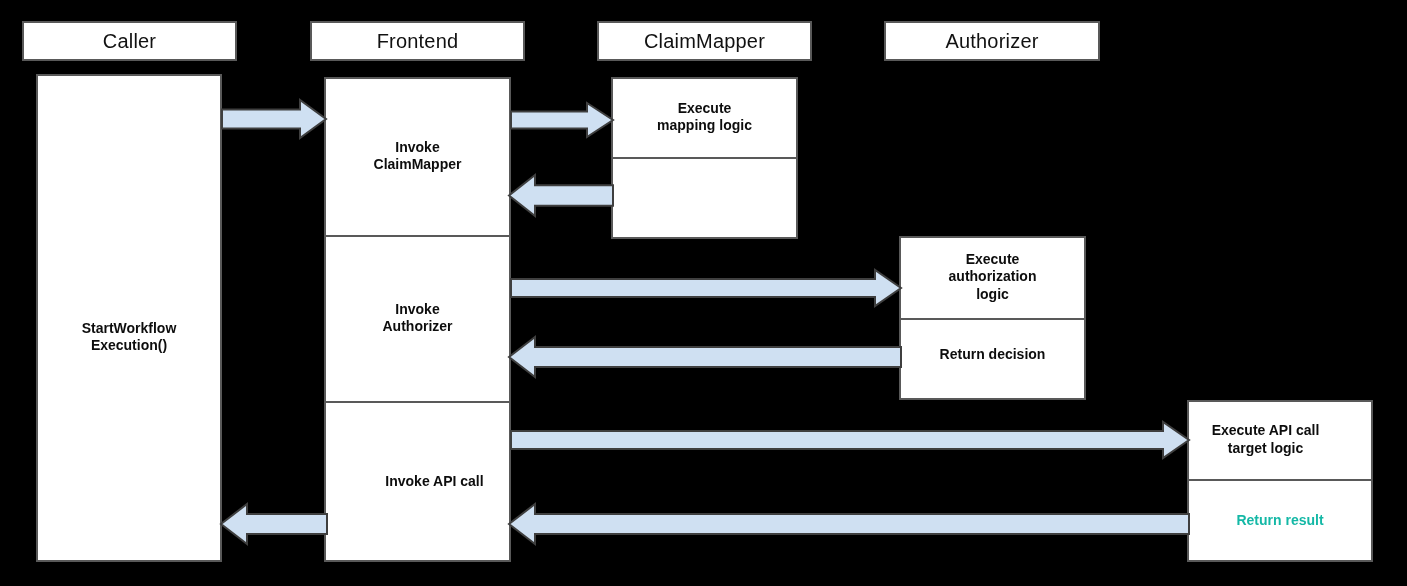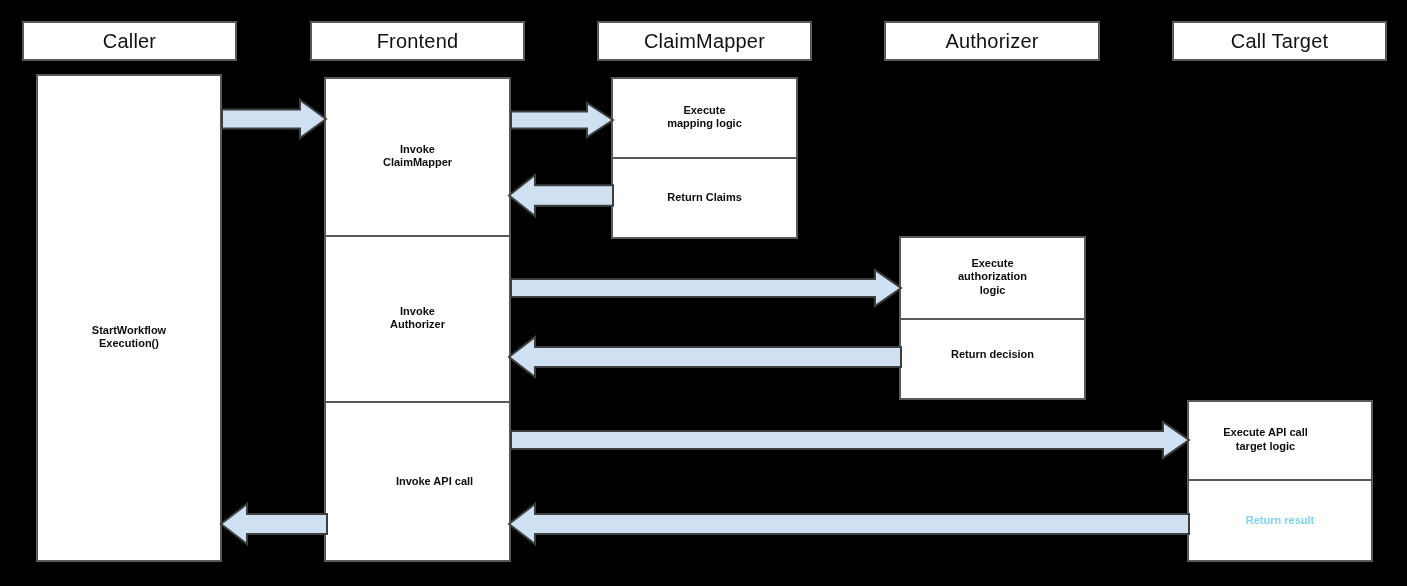--- a/index.html
+++ b/index.html
@@ -42,21 +42,21 @@
     z-index: 1;
   }
   .act-cell {
     position: absolute;
     box-sizing: border-box;
     display: flex;
     align-items: center;
     justify-content: center;
     text-align: center;
     color: #0d0d0d;
-    font-size: 11px;
+    font-size: 14px;
     font-weight: 700;
     line-height: 1.22;
     padding: 2px 3px;
     font-family: "Liberation Sans", sans-serif;
   }
   .act-divider {
     position: absolute;
     height: 0;
     border-top: 2px solid #595959;
     z-index: 2;
@@ -69,47 +69,45 @@
   .arrow svg { display: block; overflow: visible; }
 </style>
 </head>
 <body>
 
 <div id="canvas">
     <div class="header-box" style="left: 310px; top: 21px; width: 215px; height: 40px; background: rgb(255, 255, 255); border-color: rgb(89, 89, 89);">Frontend</div>
     <div class="header-box" style="left: 22px; top: 21px; width: 215px; height: 40px; background: rgb(255, 255, 255); border-color: rgb(89, 89, 89);">Caller</div>
     <div class="header-box" style="left: 597px; top: 21px; width: 215px; height: 40px; background: rgb(255, 255, 255); border-color: rgb(89, 89, 89);">ClaimMapper</div>
     <div class="header-box" style="left: 884px; top: 21px; width: 216px; height: 40px; background: rgb(255, 255, 255); border-color: rgb(89, 89, 89);">Authorizer</div>
-    <div class="header-box" style="left: 1172px; top: 21px; width: 215px; height: 40px; background: rgb(255, 255, 255); border-color: rgb(89, 89, 89);">Call Target</div>
     <div class="act-box" style="left: 36px; top: 74px; width: 186px; height: 488px; background: rgb(255, 255, 255); border-color: rgb(89, 89, 89);"></div>
     <div class="act-cell" style="left: 36px; top: 74px; width: 186px; height: 488px; color: rgb(13, 13, 13); white-space: pre-line; z-index: 2; position: absolute; margin-top: 19px;">StartWorkflow
 Execution()</div>
     <div class="act-box" style="left: 324px; top: 77px; width: 187px; height: 485px; background: rgb(255, 255, 255); border-color: rgb(89, 89, 89);"></div>
     <div class="act-cell" style="left: 324px; top: 77px; width: 187px; height: 158px; color: rgb(13, 13, 13); white-space: pre-line; z-index: 2; position: absolute;">Invoke
 ClaimMapper</div>
     <div class="act-cell" style="left: 324px; top: 235px; width: 187px; height: 166px; color: rgb(13, 13, 13); white-space: pre-line; z-index: 2; position: absolute;">Invoke
 Authorizer</div>
     <div class="act-divider" style="left: 324px; top: 235px; width: 187px; border-top-color: rgb(89, 89, 89);"></div>
     <div class="act-cell" style="left: 324px; top: 401px; width: 187px; height: 161px; color: rgb(13, 13, 13); white-space: pre-line; z-index: 2; position: absolute; margin-left: 17px;">Invoke API call</div>
     <div class="act-divider" style="left: 324px; top: 401px; width: 187px; border-top-color: rgb(89, 89, 89);"></div>
     <div class="act-box" style="left: 611px; top: 77px; width: 187px; height: 162px; background: rgb(255, 255, 255); border-color: rgb(89, 89, 89);"></div>
     <div class="act-cell" style="left: 611px; top: 77px; width: 187px; height: 80px; color: rgb(13, 13, 13); white-space: pre-line; z-index: 2; position: absolute;">Execute
 mapping logic</div>
-    <div class="act-cell" style="left: 611px; top: 157px; width: 187px; height: 82px; color: rgb(13, 13, 13); white-space: pre-line; z-index: 2; position: absolute;">Return Claims</div>
     <div class="act-divider" style="left: 611px; top: 157px; width: 187px; border-top-color: rgb(89, 89, 89);"></div>
     <div class="act-box" style="left: 899px; top: 236px; width: 187px; height: 164px; background: rgb(255, 255, 255); border-color: rgb(89, 89, 89);"></div>
     <div class="act-cell" style="left: 899px; top: 236px; width: 187px; height: 82px; color: rgb(13, 13, 13); white-space: pre-line; z-index: 2; position: absolute;">Execute
 authorization
 logic</div>
     <div class="act-cell" style="left: 899px; top: 318px; width: 187px; height: 74px; color: rgb(13, 13, 13); white-space: pre-line; z-index: 2; position: absolute;">Return decision</div>
     <div class="act-divider" style="left: 899px; top: 318px; width: 187px; border-top-color: rgb(89, 89, 89);"></div>
     <div class="act-box" style="left: 1187px; top: 400px; width: 186px; height: 162px; background: rgb(255, 255, 255); border-color: rgb(89, 89, 89);"></div>
     <div class="act-cell" style="left: 1187px; top: 400px; width: 157px; height: 79px; color: rgb(13, 13, 13); white-space: pre-line; z-index: 2; position: absolute;">Execute API call
 target logic</div>
-    <div class="act-cell" style="left: 1187px; top: 479px; width: 186px; height: 83px; color: #7dd3fc; white-space: pre-line; z-index: 2; position: absolute; text-align: center;">Return result</div>
+    <div class="act-cell" style="left: 1187px; top: 479px; width: 186px; height: 83px; color: #14b8a6; white-space: pre-line; z-index: 2; position: absolute; text-align: center;">Return result</div>
     <div class="act-divider" style="left: 1187px; top: 479px; width: 186px; border-top-color: rgb(89, 89, 89);"></div>
     <div class="arrow" style="left: 222px; top: 100px; width: 104px; height: 38px;">
       <svg width="104" height="38" viewBox="0 0 104 38">
         <polygon points="0,9.5 78,9.5 78,0 104,19 78,38 78,28.5 0,28.5" fill="#cfe0f2" stroke="#3f3f3f" stroke-width="2" stroke-linejoin="miter"></polygon>
       </svg>
     </div>
     <div class="arrow" style="left: 511px; top: 103px; width: 102px; height: 34px;">
       <svg width="102" height="34" viewBox="0 0 102 34">
         <polygon points="0,8.5 76,8.5 76,0 102,17 76,34 76,25.5 0,25.5" fill="#cfe0f2" stroke="#3f3f3f" stroke-width="2" stroke-linejoin="miter"></polygon>
       </svg>

